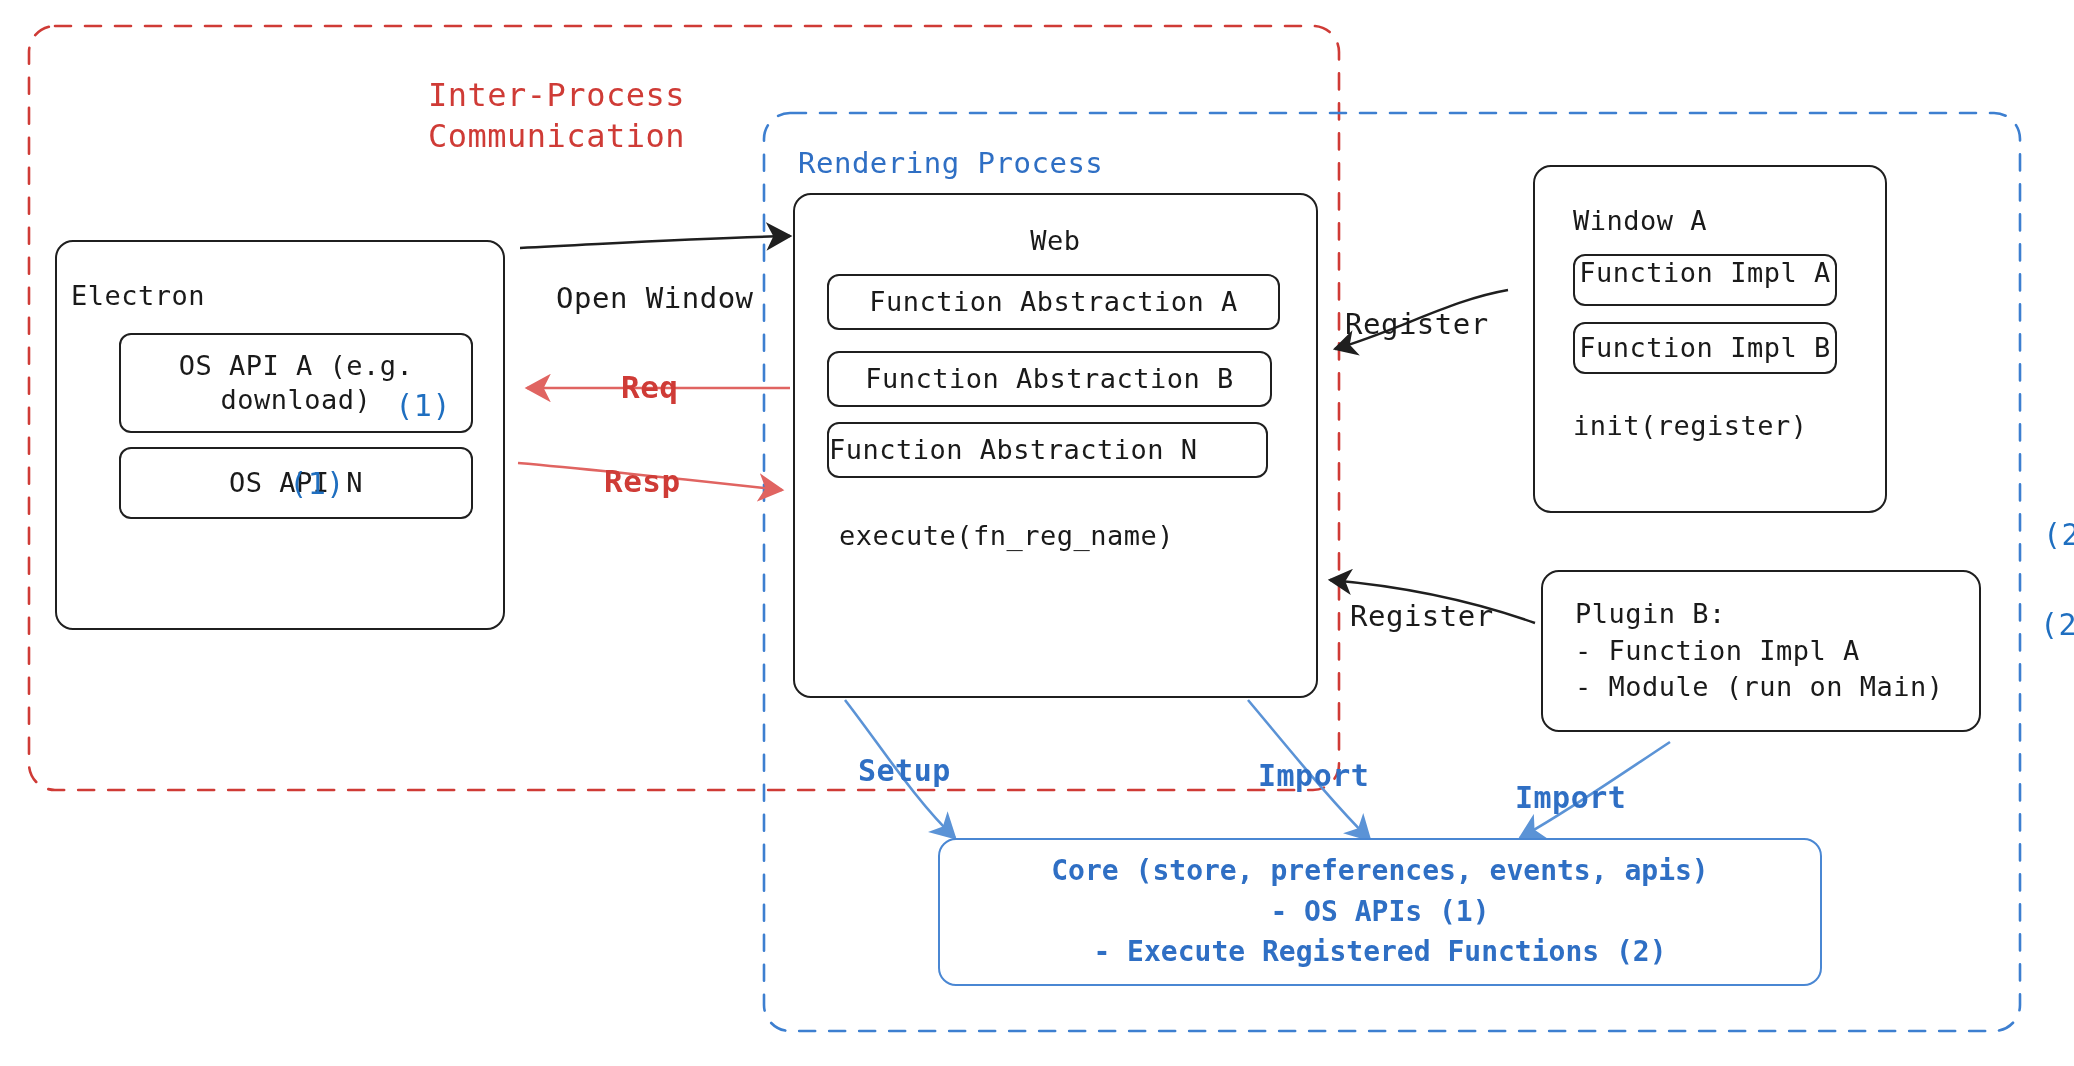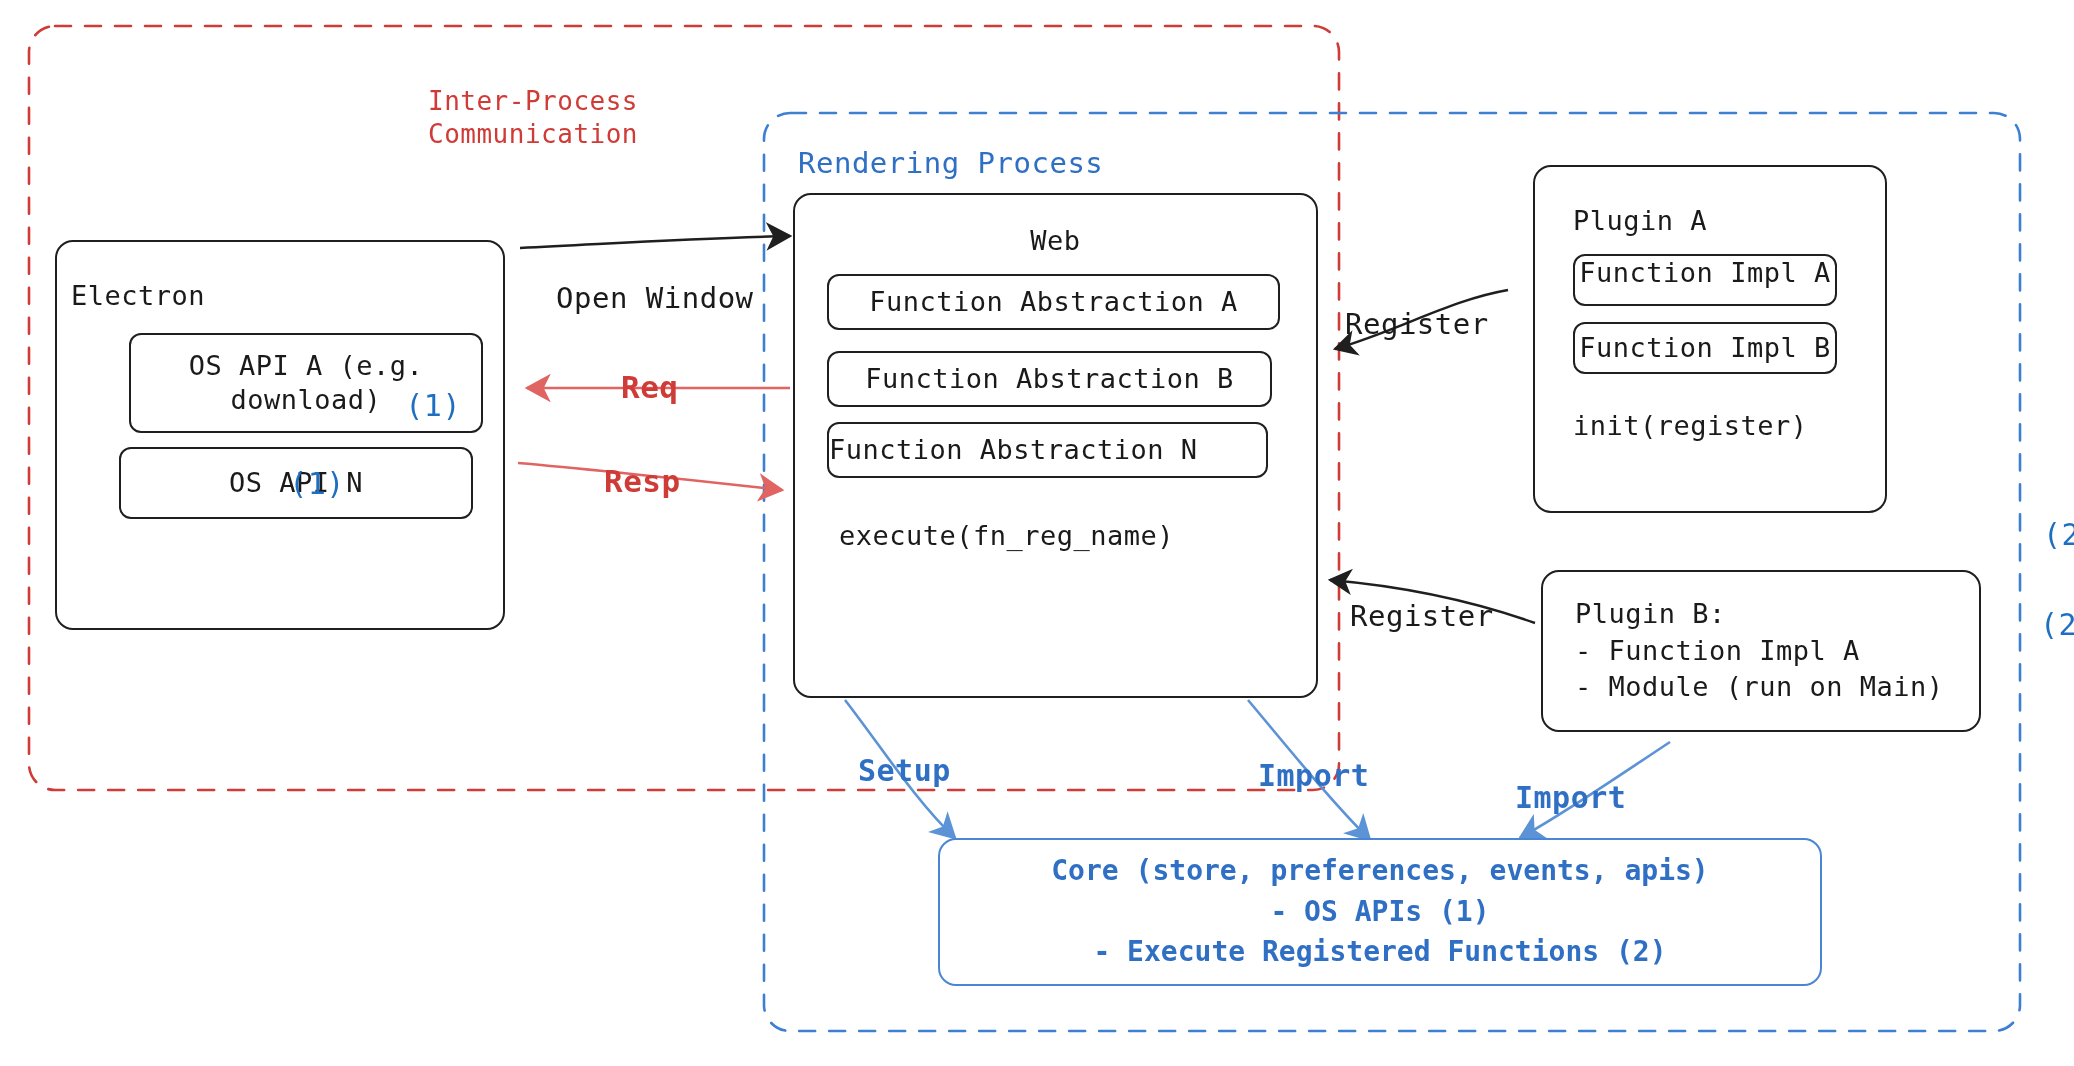--- a/index.html
+++ b/index.html
@@ -120,29 +120,29 @@
 
     <path d="M1535,623 C1470,600 1400,586 1330,580" fill="none" stroke="#1f1f1f" stroke-width="2.4" marker-end="url(#arrowBlack)"></path>
 
     <path d="M845,700 C880,745 915,800 955,838" fill="none" stroke="#5b93d6" stroke-width="2.6" marker-end="url(#arrowBlue)"></path>
 
     <path d="M1248,700 C1290,750 1330,800 1370,840" fill="none" stroke="#5b93d6" stroke-width="2.6" marker-end="url(#arrowBlue)"></path>
 
     <path d="M1670,742 C1620,775 1570,810 1520,838" fill="none" stroke="#5b93d6" stroke-width="2.6" marker-end="url(#arrowBlue)"></path>
   </svg>
 
-  <div class="free-text red-text" style="left:428px;top:85px;font-size:26px;">Inter-Process
+  <div class="free-text red-text" style="left:428px;top:75px;font-size:32px;">Inter-Process
 Communication</div>
 
   <div class="free-text blue-text" style="left:798px;top:145px;font-size:29px;">Rendering Process</div>
 
   <div class="node" style="left:55px;top:240px;width:450px;height:390px;">
     <div class="node-title" style="margin:38px 0 0 14px;">Electron</div>
 
-    <div class="node sub" style="position:relative;left:10px;top:0;margin:22px 30px 0 62px;height:100px;justify-content:center;align-items:center;flex-direction:row;">
+    <div class="node sub" style="position:relative;left:0;top:0;margin:22px 30px 0 62px;height:100px;justify-content:center;align-items:center;flex-direction:row;">
       <span class="sub-label">OS API A (e.g.
 download)</span>
       <span class="marker" style="position:absolute;right:20px;bottom:8px;">(1)</span>
     </div>
 
     <div class="node sub" style="position:relative;left:0;top:0;margin:14px 30px 0 62px;height:72px;justify-content:center;align-items:center;flex-direction:row;">
       <span class="sub-label">OS API N</span>
       <span class="marker" style="margin-left:42px;">(1)</span>
     </div>
   </div>
@@ -161,21 +161,21 @@
     <span class="marker" style="left:1245px;top:412px;">(2)</span>
 
     <div class="node sub" style="position:relative;margin:15px 48px 0 32px;height:56px;justify-content:flex-start;align-items:center;flex-direction:row;">
       <span class="sub-label">Function Abstraction N</span>
     </div>
 
     <div class="node-title" style="margin:42px 0 0 44px;">execute(fn_reg_name)</div>
   </div>
 
   <div class="node" style="left:1533px;top:165px;width:354px;height:348px;">
-    <div class="node-title" style="margin:38px 0 0 38px;">Plugin A</div>
+    <div class="node-title" style="margin:38px 0 0 38px;">Window A</div>
 
     <div class="node sub" style="position:relative;margin:18px 48px 0 38px;height:52px;justify-content:center;flex-direction:row;">
       <span class="sub-label">Function Impl A</span>
     </div>
 
     <div class="node sub" style="position:relative;margin:16px 48px 12px 38px;height:52px;justify-content:center;align-items:center;flex-direction:row;">
       <span class="sub-label">Function Impl B</span>
     </div>
 
     <div class="node-title" style="margin:24px 0 0 38px;">init(register)</div>

